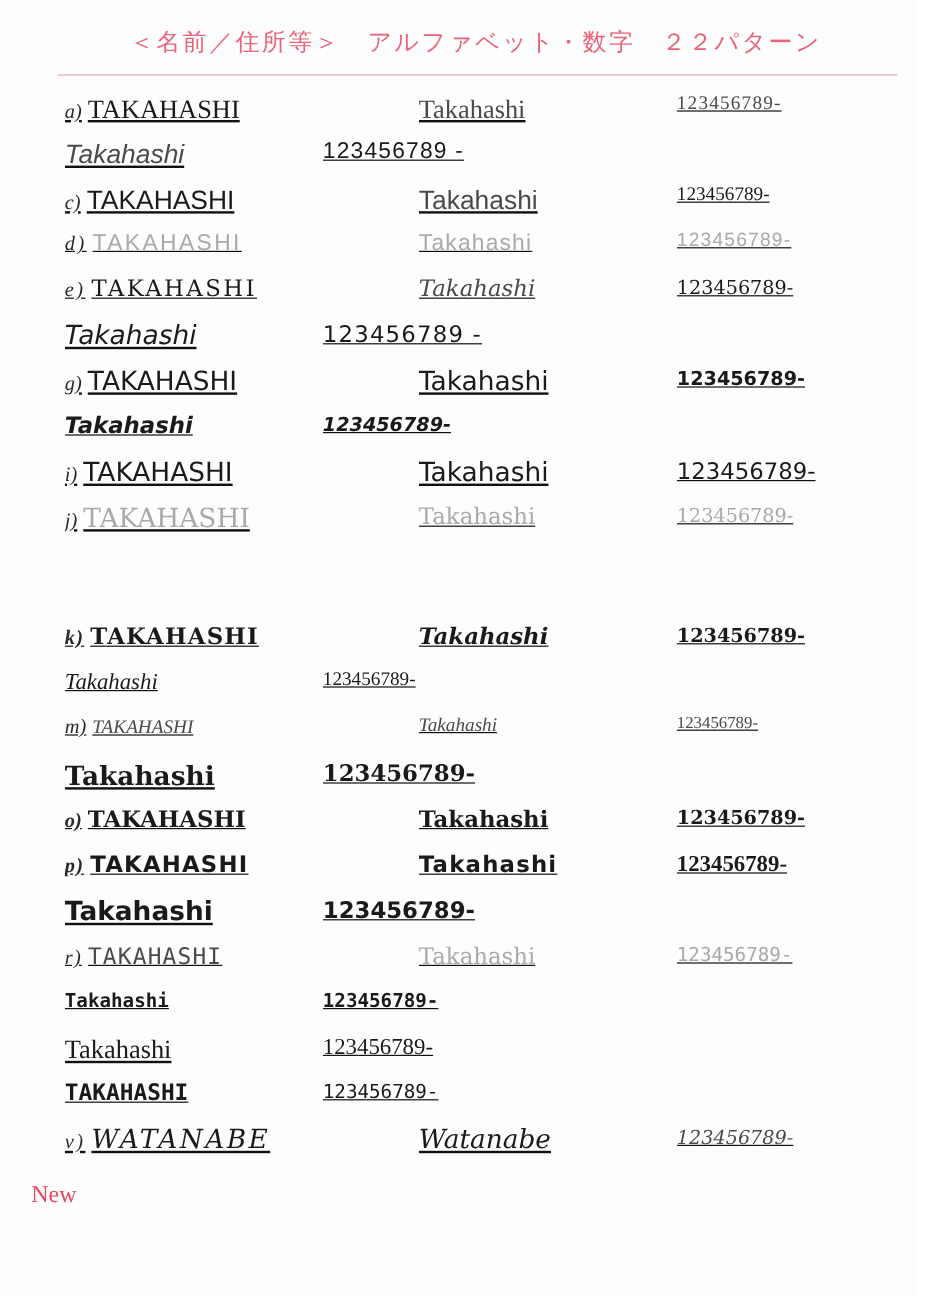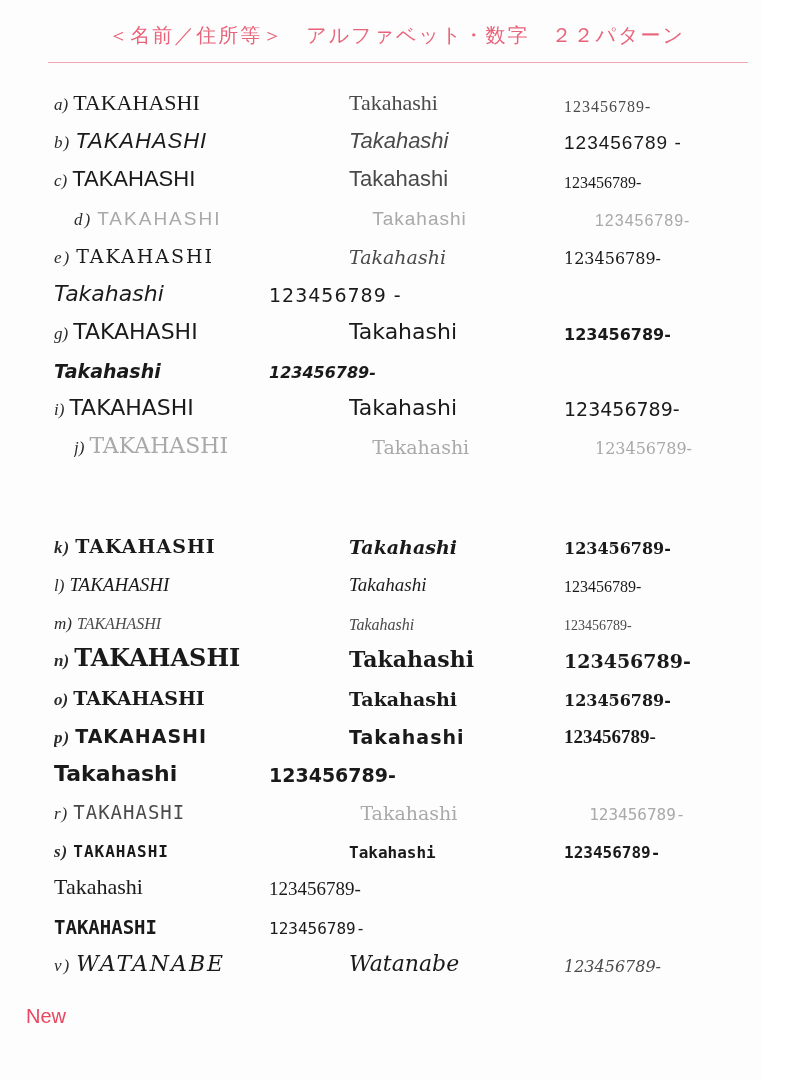--- a/index.html
+++ b/index.html
@@ -51,24 +51,25 @@
 
   
   .rows {
     position: absolute;
     top: 78px;
     left: 0;
     width: 793px;
   }
   .row {
     display: flex;
-    align-items: flex-end;
+    align-items: flex-start;
     padding: 0 0 0 54px;
     height: 38px;
     box-sizing: border-box;
+    text-decoration: underline;
   }
   .col-a {
     width: 295px;
     white-space: nowrap;
     overflow: hidden;
   }
   .col-b {
     width: 215px;
     white-space: nowrap;
     overflow: hidden;
@@ -91,21 +92,21 @@
   .f-dj-i       { font-family: "DejaVu Sans", sans-serif; font-style: italic; }
   .f-djs        { font-family: "DejaVu Serif", serif; }
   .f-djs-i      { font-family: "DejaVu Serif", serif; font-style: italic; }
   .f-djm        { font-family: "DejaVu Sans Mono", monospace; }
 
   .w-bold   { font-weight: bold; }
   .w-norm   { font-weight: normal; }
 
   .c-dark   { color: #1a1a1a; }
   .c-mid    { color: #4a4a4a; }
-  .c-light  { color: #a9a9a9; margin-left: 20px; }
+  .c-light  { color: #a9a9a9; }
 
   .sz-xs { font-size: 14px; }
   .sz-s  { font-size: 16px; }
   .sz-m  { font-size: 19px; }
   .sz-l  { font-size: 22px; }
   .sz-xl { font-size: 24px; }
 
   .ls-0 { letter-spacing: 0px; }
   .ls-1 { letter-spacing: 1px; }
   .ls-2 { letter-spacing: 2px; }
@@ -117,23 +118,22 @@
     color: #2a2a2a;
     margin-right: 5px;
   }
 
   
   .new-badge {
     position: absolute;
     left: 26px;
     top: 985px;
     color: #e8475f;
-    font-family: Liberation Sans, sans-serif;
+    font-family: Liberation Serif, serif;
     font-size: 20px;
-    margin-top: 20px;
   }
 </style>
 </head>
 <body>
 
 <div class="page">
 
   <div class="header">
     <span class="header-text">＜名前／住所等＞　アルファベット・数字　２２パターン</span>
   </div>
@@ -141,21 +141,20 @@
 
   <div class="rows">
 
     <div class="row">
       <span class="col-a f-serif w-norm c-dark sz-l ls-0"><span class="label">a)</span><span>TAKAHASHI</span></span>
       <span class="col-b f-serif w-norm c-mid sz-l ls-0">Takahashi</span>
       <span class="col-c f-serif w-norm c-mid sz-s ls-1">123456789-</span>
     </div>
 
     <div class="row">
-      <span class="col-a f-sans-i w-norm c-dark sz-l ls-1"><span class="label">b)</span><span>TAKAHASHI</span></span>
       <span class="col-b f-sans-i w-norm c-mid sz-l ls-0">Takahashi</span>
       <span class="col-c f-sans w-norm c-dark sz-m ls-1">123456789 -</span>
     </div>
 
     <div class="row">
       <span class="col-a f-sans w-norm c-dark sz-l ls-0"><span class="label">c)</span><span>TAKAHASHI</span></span>
       <span class="col-b f-sans w-norm c-mid sz-l ls-0">Takahashi</span>
       <span class="col-c f-serif w-norm c-dark sz-s ls-0">123456789-</span>
     </div>
 
@@ -201,33 +200,31 @@
 
     <div class="group-gap"></div>
 
     <div class="row">
       <span class="col-a f-djs w-bold c-dark sz-m ls-1"><span class="label">k)</span><span>TAKAHASHI</span></span>
       <span class="col-b f-djs-i w-bold c-dark sz-m ls-0">Takahashi</span>
       <span class="col-c f-djs w-bold c-dark sz-s ls-0">123456789-</span>
     </div>
 
     <div class="row">
-      <span class="col-a f-serif-i w-norm c-dark sz-m ls-0"><span class="label">l)</span><span>TAKAHASHI</span></span>
       <span class="col-b f-serif-i w-norm c-dark sz-m ls-0">Takahashi</span>
       <span class="col-c f-serif w-norm c-dark sz-s ls-0">123456789-</span>
     </div>
 
     <div class="row">
       <span class="col-a f-serif-i w-norm c-mid sz-s ls-0"><span class="label">m)</span><span>TAKAHASHI</span></span>
       <span class="col-b f-serif-i w-norm c-mid sz-s ls-0">Takahashi</span>
       <span class="col-c f-serif w-norm c-mid sz-xs ls-0">123456789-</span>
     </div>
 
     <div class="row">
-      <span class="col-a f-djs w-bold c-dark sz-xl ls-0"><span class="label">n)</span><span>TAKAHASHI</span></span>
       <span class="col-b f-djs w-bold c-dark sz-l ls-0">Takahashi</span>
       <span class="col-c f-djs w-bold c-dark sz-m ls-0">123456789-</span>
     </div>
 
     <div class="row">
       <span class="col-a f-djs w-bold c-dark sz-m ls-0"><span class="label">o)</span><span>TAKAHASHI</span></span>
       <span class="col-b f-djs w-bold c-dark sz-m ls-0">Takahashi</span>
       <span class="col-c f-djs w-bold c-dark sz-s ls-0">123456789-</span>
     </div>
 
@@ -242,21 +239,20 @@
       <span class="col-c f-dj w-bold c-dark sz-m ls-0">123456789-</span>
     </div>
 
     <div class="row">
       <span class="col-a f-djm w-norm c-mid sz-m ls-1"><span class="label">r)</span><span>TAKAHASHI</span></span>
       <span class="col-b f-djs w-norm c-light sz-m ls-0">Takahashi</span>
       <span class="col-c f-djm w-norm c-light sz-s ls-0">123456789-</span>
     </div>
 
     <div class="row">
-      <span class="col-a f-djm w-bold c-dark sz-s ls-1"><span class="label">s)</span><span>TAKAHASHI</span></span>
       <span class="col-b f-djm w-bold c-dark sz-s ls-0">Takahashi</span>
       <span class="col-c f-djm w-bold c-dark sz-s ls-0">123456789-</span>
     </div>
 
     <div class="row">
       <span class="col-b f-serif w-norm c-dark sz-l ls-0">Takahashi</span>
       <span class="col-c f-serif w-norm c-dark sz-m ls-0">123456789-</span>
     </div>
 
     <div class="row">

